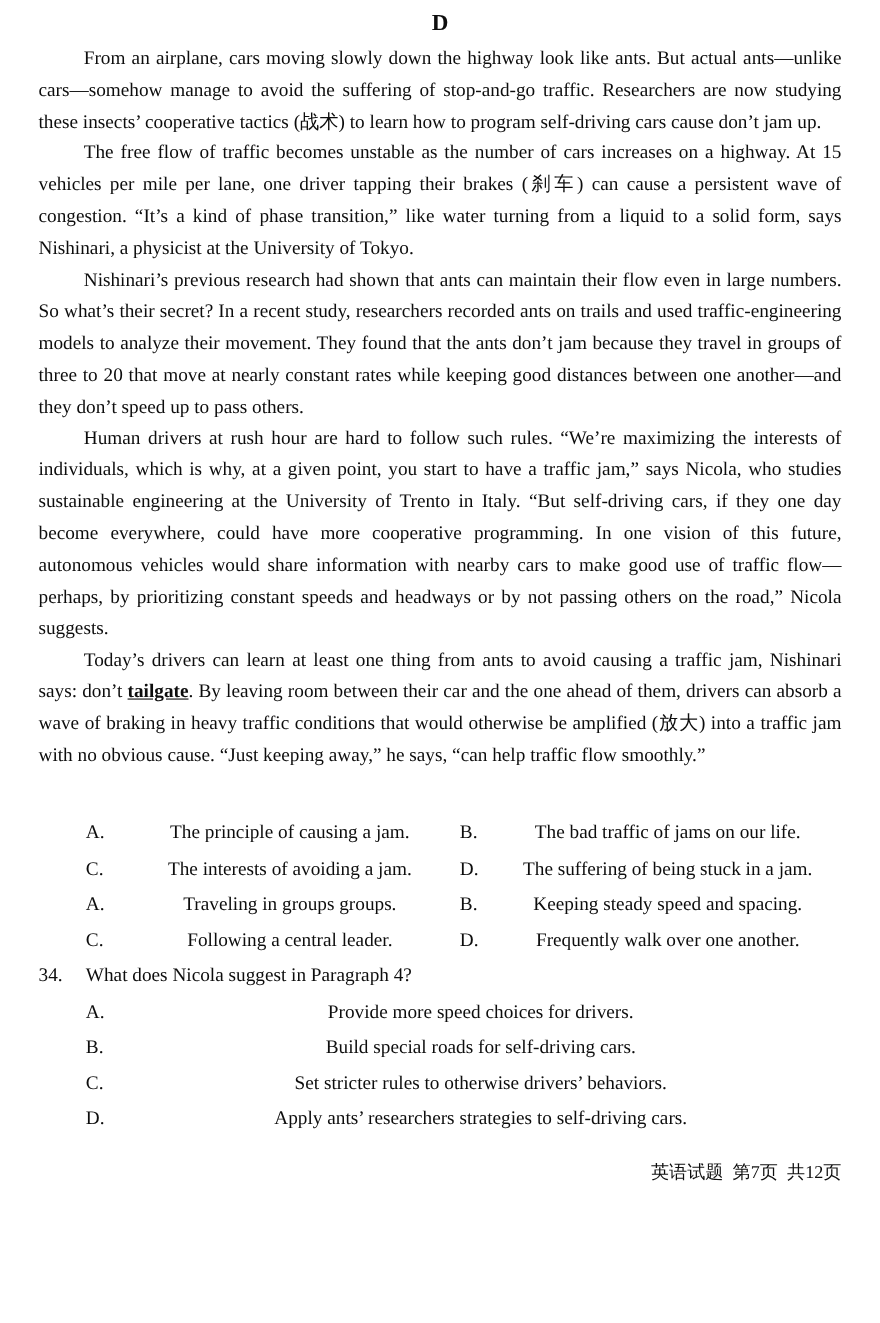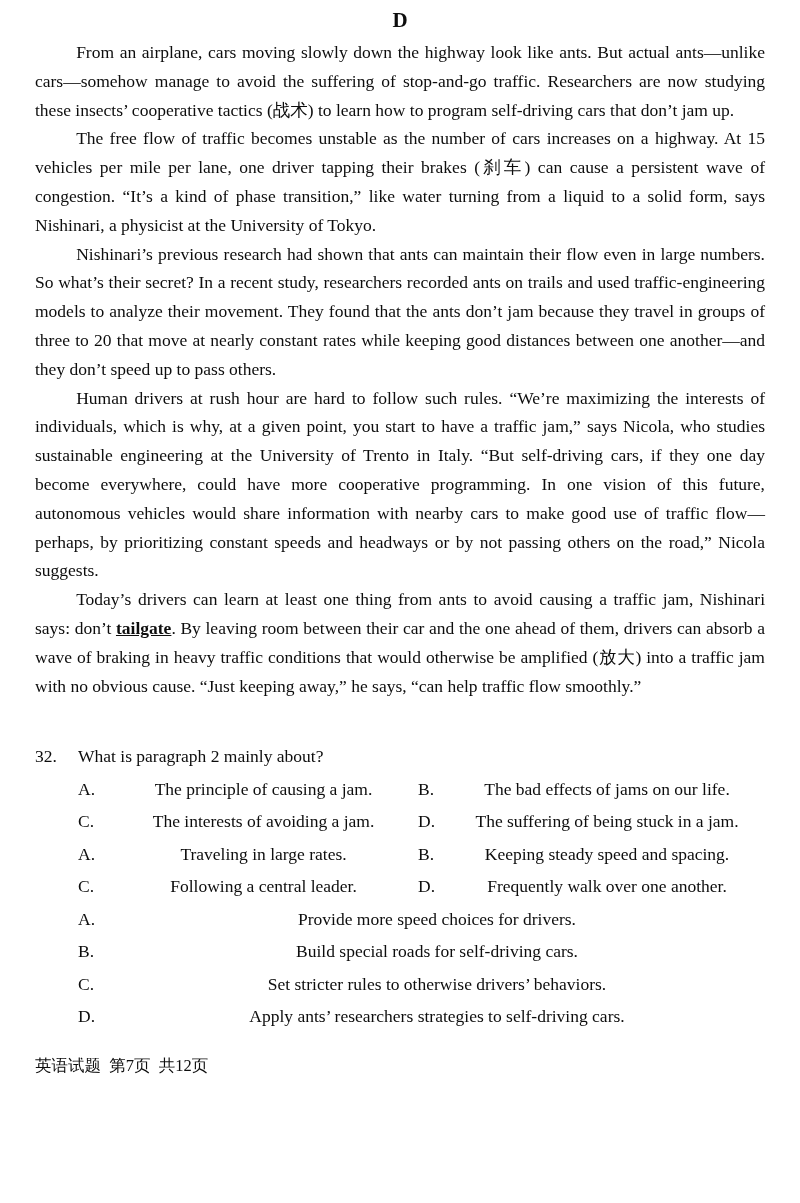--- a/index.html
+++ b/index.html
@@ -35,89 +35,89 @@
     display: grid;
     grid-template-columns: 340px 1fr;
     margin-left: 43px;
   }
   .options-list { margin-left: 43px; }
   .option { display: flex; line-height: 32.5px; }
   .opt-label { flex: 0 0 31px; }
   .opt-text { flex: 1; text-align: center; }
   .footer {
     margin-top: 22px;
-    text-align: left;
+    text-align: right;
     font-size: 16.5px;
     white-space: pre;
   }
 </style>
 </head>
 <body>
 
 <div class="page">
 
   <h1 class="section-title">D</h1>
 
   <div class="passage">
-    <p class="para">From an airplane, cars moving slowly down the highway look like ants. But actual ants—unlike cars—somehow manage to avoid the suffering of stop-and-go traffic. Researchers are now studying these insects’ cooperative tactics (战术) to learn how to program self-driving cars that don’t jam up.</p>
+    <p class="para">From an airplane, cars moving slowly down the highway look like ants. But actual ants—unlike cars—somehow manage to avoid the suffering of stop-and-go traffic. Researchers are now studying these insects’ cooperative tactics (战术) to learn how to program self-driving cars cause don’t jam up.</p>
     <p class="para">The free flow of traffic becomes unstable as the number of cars increases on a highway. At 15 vehicles per mile per lane, one driver tapping their brakes (刹车) can cause a persistent wave of congestion. “It’s a kind of phase transition,” like water turning from a liquid to a solid form, says Nishinari, a physicist at the University of Tokyo.</p>
     <p class="para">Nishinari’s previous research had shown that ants can maintain their flow even in large numbers. So what’s their secret? In a recent study, researchers recorded ants on trails and used traffic-engineering models to analyze their movement. They found that the ants don’t jam because they travel in groups of three to 20 that move at nearly constant rates while keeping good distances between one another—and they don’t speed up to pass others.</p>
     <p class="para">Human drivers at rush hour are hard to follow such rules. “We’re maximizing the interests of individuals, which is why, at a given point, you start to have a traffic jam,” says Nicola, who studies sustainable engineering at the University of Trento in Italy. “But self-driving cars, if they one day become everywhere, could have more cooperative programming. In one vision of this future, autonomous vehicles would share information with nearby cars to make good use of traffic flow—perhaps, by prioritizing constant speeds and headways or by not passing others on the road,” Nicola suggests.</p>
     <p class="para"><span>Today’s drivers can learn at least one thing from ants to avoid causing a traffic jam, Nishinari says: don’t </span><span class="key-term">tailgate</span><span>. By leaving room between their car and the one ahead of them, drivers can absorb a wave of braking in heavy traffic conditions that would otherwise be amplified (放大) into a traffic jam with no obvious cause. “Just keeping away,” he says, “can help traffic flow smoothly.”</span></p>
   </div>
 
   <div class="questions">
 
     <div class="question">
-      <div class="q-stem">
-        <span class="q-num">32.</span>
-        <span class="q-text">What is paragraph 2 mainly about?</span>
-      </div>
       <div class="options-grid">
         <div class="option">
             <span class="opt-label">A.</span>
             <span class="opt-text">The principle of causing a jam.</span>
           </div>
         <div class="option">
             <span class="opt-label">B.</span>
-            <span class="opt-text">The bad effects of jams on our life.</span>
+            <span class="opt-text">The bad traffic of jams on our life.</span>
           </div>
         <div class="option">
             <span class="opt-label">C.</span>
             <span class="opt-text">The interests of avoiding a jam.</span>
           </div>
         <div class="option">
             <span class="opt-label">D.</span>
             <span class="opt-text">The suffering of being stuck in a jam.</span>
           </div>
       </div>
     </div>
 
     <div class="question">
       <div class="options-grid">
         <div class="option">
             <span class="opt-label">A.</span>
-            <span class="opt-text">Traveling in large rates.</span>
+            <span class="opt-text">Traveling in groups groups.</span>
           </div>
         <div class="option">
             <span class="opt-label">B.</span>
             <span class="opt-text">Keeping steady speed and spacing.</span>
           </div>
         <div class="option">
             <span class="opt-label">C.</span>
             <span class="opt-text">Following a central leader.</span>
           </div>
         <div class="option">
             <span class="opt-label">D.</span>
             <span class="opt-text">Frequently walk over one another.</span>
           </div>
       </div>
     </div>
 
     <div class="question">
+      <div class="q-stem">
+        <span class="q-num">34.</span>
+        <span class="q-text">What does Nicola suggest in Paragraph 4?</span>
+      </div>
       <div class="options-list">
         <div class="option">
             <span class="opt-label">A.</span>
             <span class="opt-text">Provide more speed choices for drivers.</span>
           </div>
         <div class="option">
             <span class="opt-label">B.</span>
             <span class="opt-text">Build special roads for self-driving cars.</span>
           </div>
         <div class="option">

